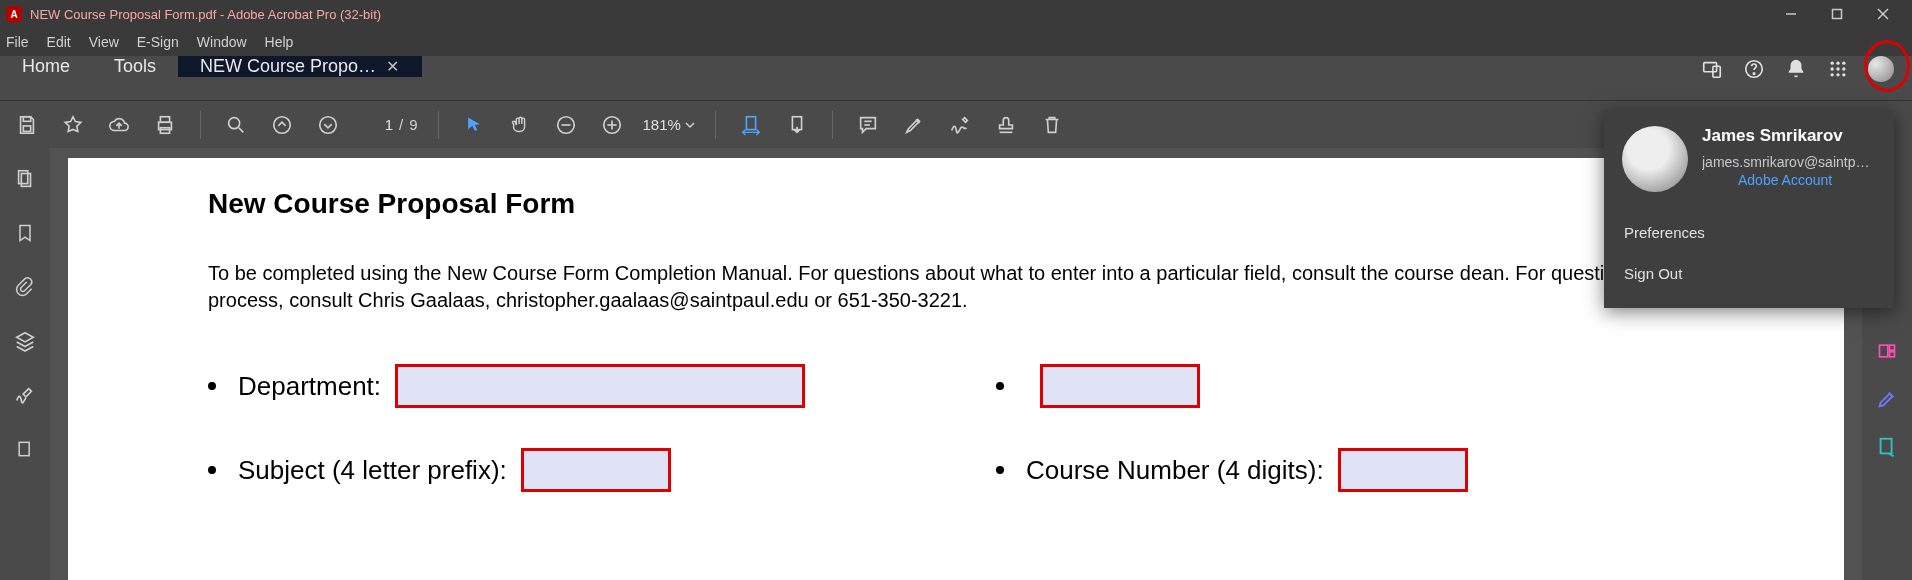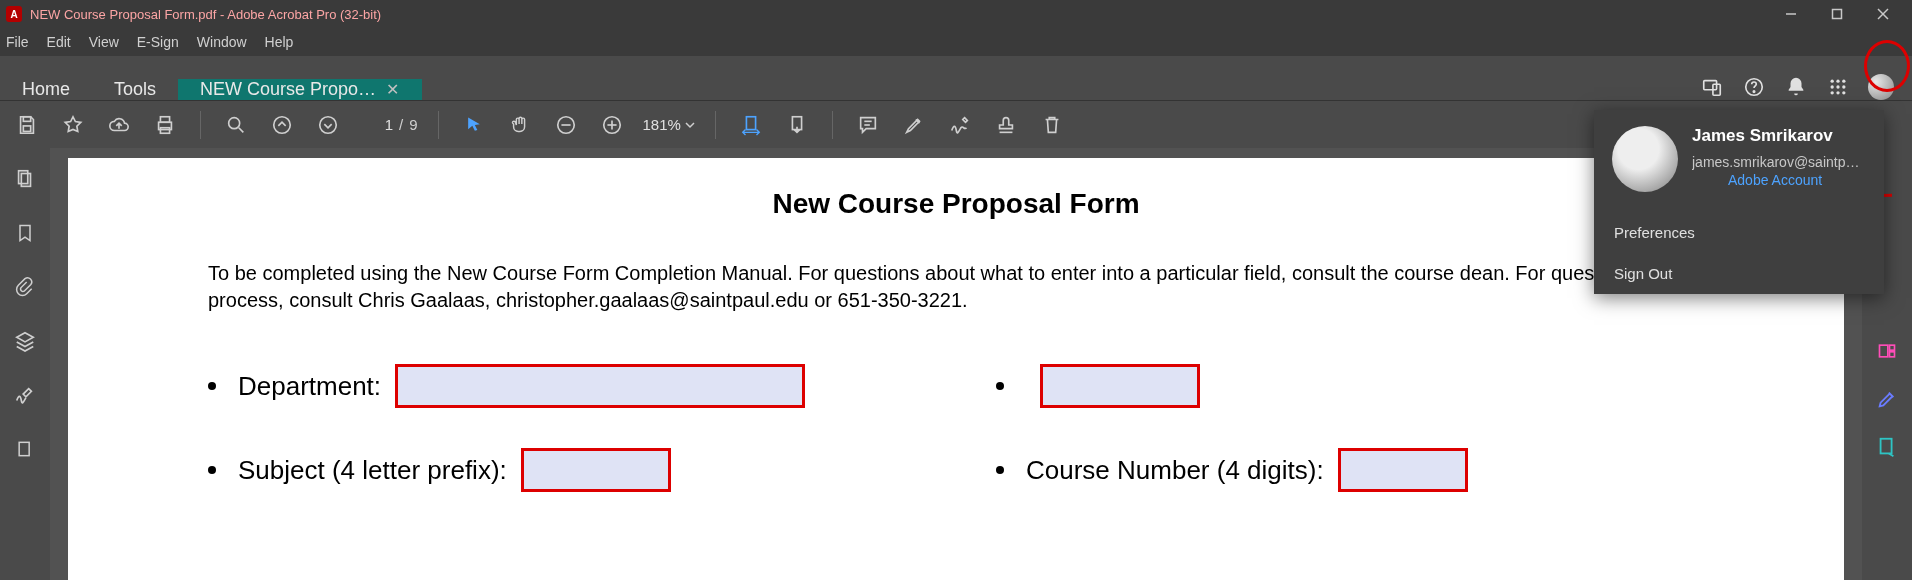--- a/index.html
+++ b/index.html
@@ -4,48 +4,48 @@
 <style>
   * { box-sizing: border-box; margin: 0; padding: 0; }
   html, body { width: 1912px; height: 580px; background: #2d2d2d; font-family: "Segoe UI", Arial, sans-serif; overflow: hidden; color: #e0e0e0; }
   .titlebar { height: 28px; background: #3a3a3a; display: flex; align-items: center; padding: 0 6px; }
   .titlebar .icon { width: 16px; height: 16px; background: #b30000; border-radius: 3px; margin-right: 8px; display:flex;align-items:center;justify-content:center;color:#fff;font-size:10px;font-weight:bold;}
   .titlebar .title { color: #fca5a5; font-size: 13px; flex: 0 0 auto; }
   .titlebar .spacer { flex: 1; }
   .winctl { width: 46px; height: 28px; display:flex;align-items:center;justify-content:center;color:#c8c8c8; }
   .menubar { height: 28px; background: #3a3a3a; display: flex; align-items: center; padding: 0 6px; gap: 18px; color:#d0d0d0; font-size:14px; }
   .menubar span { cursor: default; }
-  .tabbar { height: 44px; background: #4a4a4a; display:flex; align-items:flex-end; }
+  .tabbar { height: 44px; background: #4a4a4a; display:flex; align-items:flex-start; }
   .tabbar .tab { padding: 0 22px; display:flex;align-items:center;color:#e8e8e8;font-size:18px; position:relative; }
-  .tabbar .tab.doc { background:#0f766e; }
+  .tabbar .tab.doc { background:#0f172a; }
   .tabbar .tab .close { margin-left:10px; color:#c0c0c0; font-size:16px; }
   .tabbar .right { margin-left:auto; display:flex; align-items:center; gap:18px; padding-right:18px; }
   .tabbar .ricon { width:24px;height:24px;display:flex;align-items:center;justify-content:center;color:#e0e0e0; }
   .avatar { width:26px;height:26px;border-radius:50%;background:radial-gradient(circle at 30% 30%, #e8e8e8, #888);}
   .red-ellipse { position:absolute; border:3px solid #d00; border-radius:50%; pointer-events:none; }
   .toolbar { height: 48px; background: #4a4a4a; border-top:1px solid #333; display:flex; align-items:center; gap:16px; padding:0 12px; }
   .toolbar .tbicon { width:30px;height:30px;display:flex;align-items:center;justify-content:center;color:#cfcfcf; }
   .toolbar .sep { width:1px; height:28px; background:#666; margin:0 4px;}
   .toolbar .pager { display:flex;align-items:center;gap:6px;color:#cfcfcf;font-size:15px;}
   .toolbar .pager input { width:34px; background:transparent; border:none; color:#e0e0e0; text-align:right; font-size:15px;}
   .toolbar .zoom { display:flex;align-items:center;gap:4px;color:#e0e0e0;font-size:15px;}
   .content { position:absolute; top:148px; left:0; right:0; bottom:0; display:flex; }
   .leftrail { width:50px; background:#4a4a4a; display:flex;flex-direction:column;align-items:center;gap:28px;padding-top:18px;}
   .leftrail .ricon, .rightrail .ricon { width:26px;height:26px;display:flex;align-items:center;justify-content:center;color:#cfcfcf;}
   .rightrail { width:50px; background:#4a4a4a; display:flex;flex-direction:column;align-items:center;gap:22px;padding-top:190px;}
   .docwrap { flex:1; background:#525252; padding:10px 18px 0 18px; overflow:hidden; }
   .page { background:#fff; width:100%; height:100%; color:#000; padding: 30px 140px 0 140px; position:relative; }
-  .page h1 { text-align:center; font-size:28px; font-weight:700; margin-bottom:40px; }
+  .page h1 { font-size:28px; font-weight:700; margin-bottom:40px; }
   .page .intro { font-size:20px; margin-bottom:50px; line-height:1.35;}
   .page .cols { display:flex; gap:80px; }
   .page .col { flex:1; }
   .page .item { display:flex; align-items:center; margin-bottom:40px; font-size:26px; }
   .page .item .bullet { width:8px;height:8px;background:#000;border-radius:50%;margin-right:22px; }
   .page .field { display:inline-block; border:3px solid #d00; background:#dfe3f5; margin-left:14px; }
-  .popup { position:absolute; top:110px; right:28px; width:290px; background:#3f3f3f; box-shadow:0 4px 18px rgba(0,0,0,.5); z-index:50; padding:16px 18px 0 18px; font-size:15px;}
+  .popup { position:absolute; top:110px; right:18px; width:290px; background:#3f3f3f; box-shadow:0 4px 18px rgba(0,0,0,.5); z-index:50; padding:16px 18px 14px 18px; font-size:15px;}
   .popup .hdr { display:flex; gap:14px; margin-bottom:20px;}
   .popup .pavatar { width:66px;height:66px;border-radius:50%;background:radial-gradient(circle at 40% 35%, #eee 0%, #eee 35%, #777 100%);}
   .popup .name { color:#fff; font-weight:600; font-size:17px;}
   .popup .email { color:#c8c8c8; font-size:14px; white-space:nowrap; overflow:hidden; text-overflow:ellipsis; max-width:180px;margin-top:8px;}
   .popup .link { color:#4da3ff; font-size:14px; margin-top:2px; display:block;margin-left:36px;}
   .popup .mitem { padding:12px 2px; color:#e0e0e0; }
   .red-underline { position:absolute; height:0; border-top:3px solid #d00; transform:rotate(-1.5deg);}
   svg { display:block; }
 </style>
 </head>

